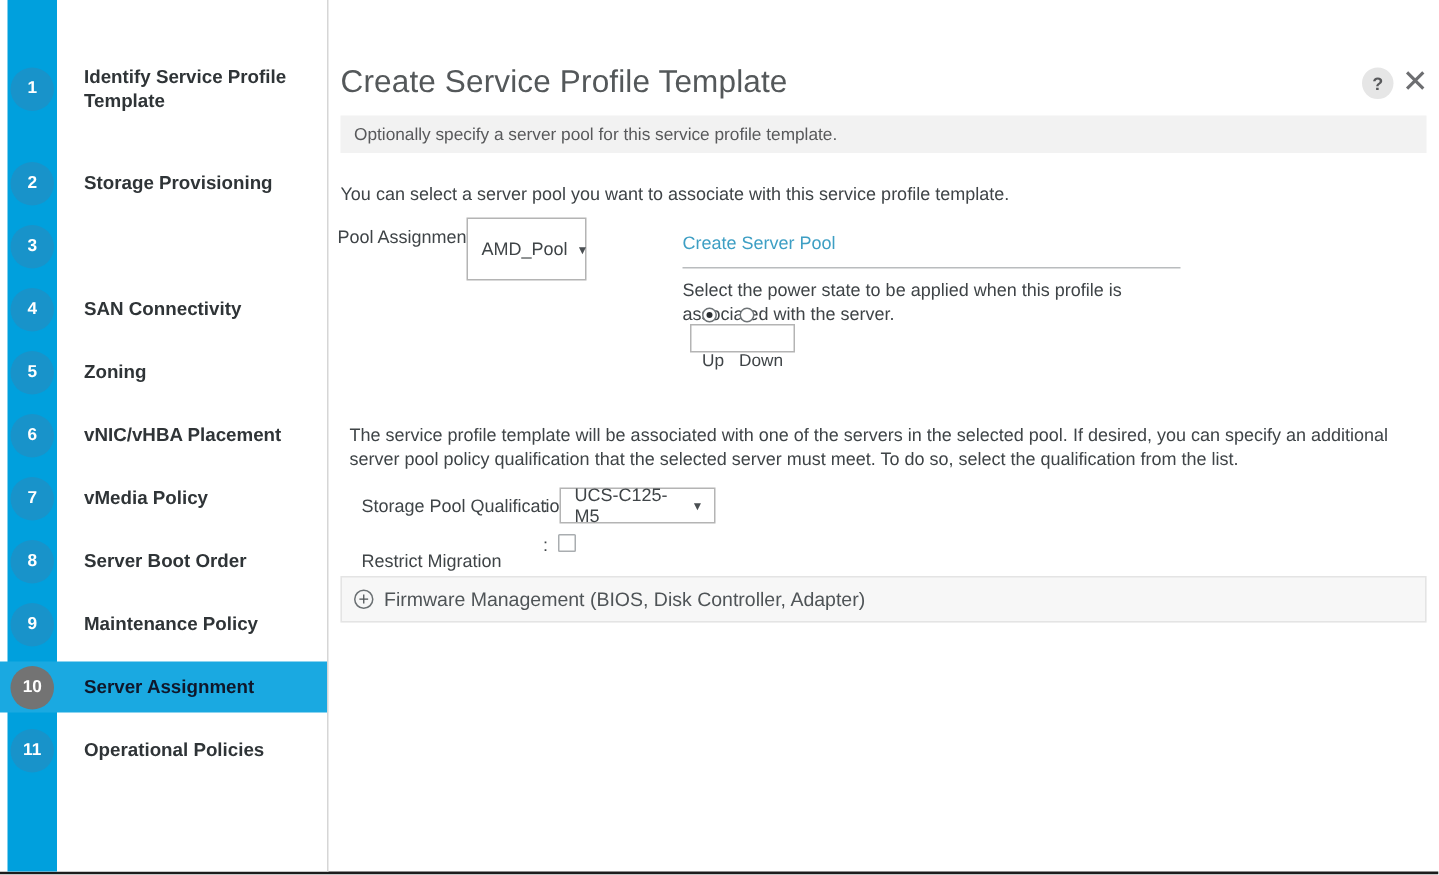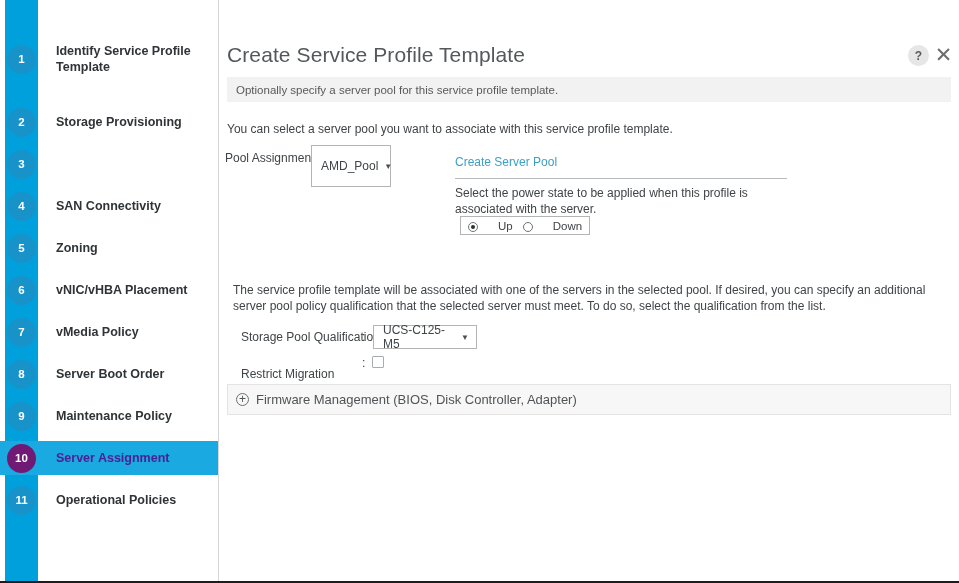--- a/index.html
+++ b/index.html
@@ -59,34 +59,34 @@
     background: #1893ca;
     color: #ffffff;
     font-size: 11.5px;
     font-weight: bold;
     display: flex;
     align-items: center;
     justify-content: center;
     letter-spacing: 0px;
   }
   .step.active .step-badge {
-    background: #701a75;
+    background: #737373;
     color: #ffffff;
   }
   .step-label {
     position: absolute;
     left: 56px;
     width: 152px;
     font-size: 12.5px;
     font-weight: bold;
     color: #2f3437;
     line-height: 16px;
   }
   .step.active .step-label {
-    color: #4c1d95;
+    color: #0f172a;
   }
 
   
   .dialog-title {
     position: absolute;
     left: 227px;
     top: 3px;
     font-size: 21px;
     color: #54585a;
     font-weight: normal;
@@ -213,24 +213,25 @@
     border: 1px solid #b4b4b4;
     background: #ffffff;
     height: 19px;
     display: flex;
     align-items: center;
     padding: 0 7px;
     gap: 10px;
   }
   .radio-item {
     display: flex;
-    align-items: flex-end;
+    align-items: flex-start;
     gap: 20px;
     font-size: 11.5px;
     color: #3f4447;
+    flex-direction: column;
   }
   .radio-dot {
     width: 10px;
     height: 10px;
     border-radius: 50%;
     border: 1px solid #6f7477;
     background: #ffffff;
     box-sizing: border-box;
     position: relative;
   }

